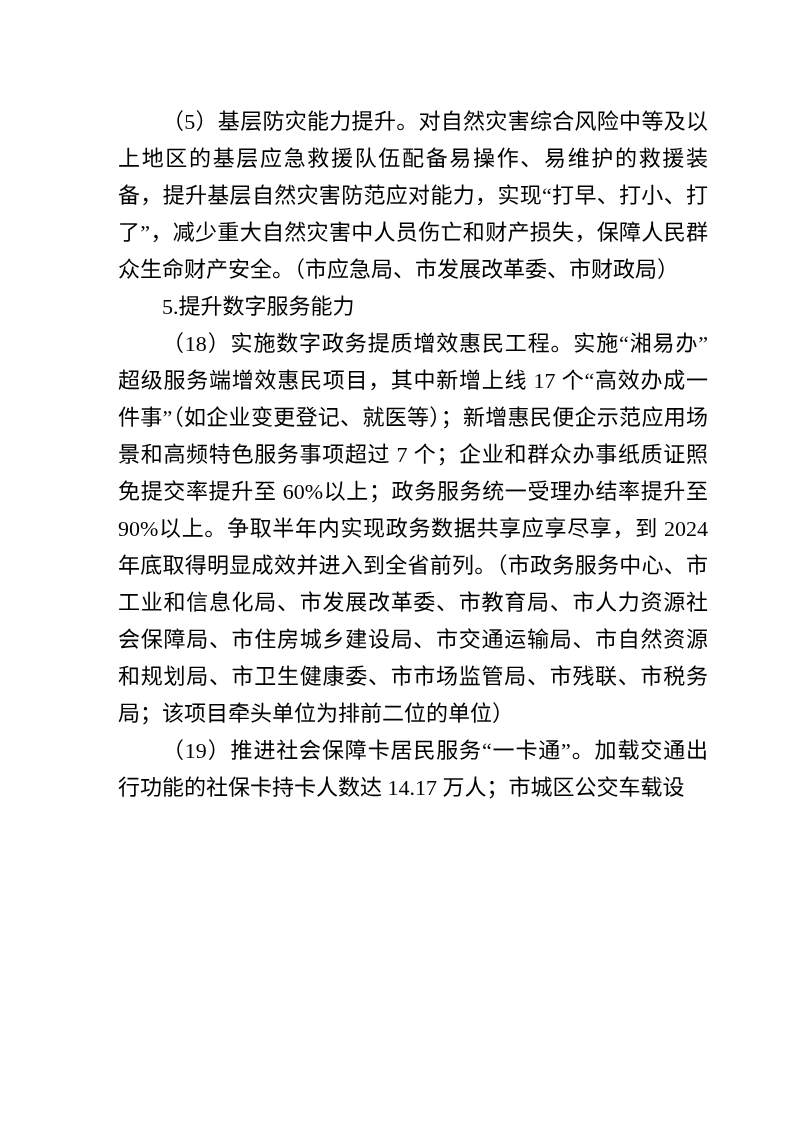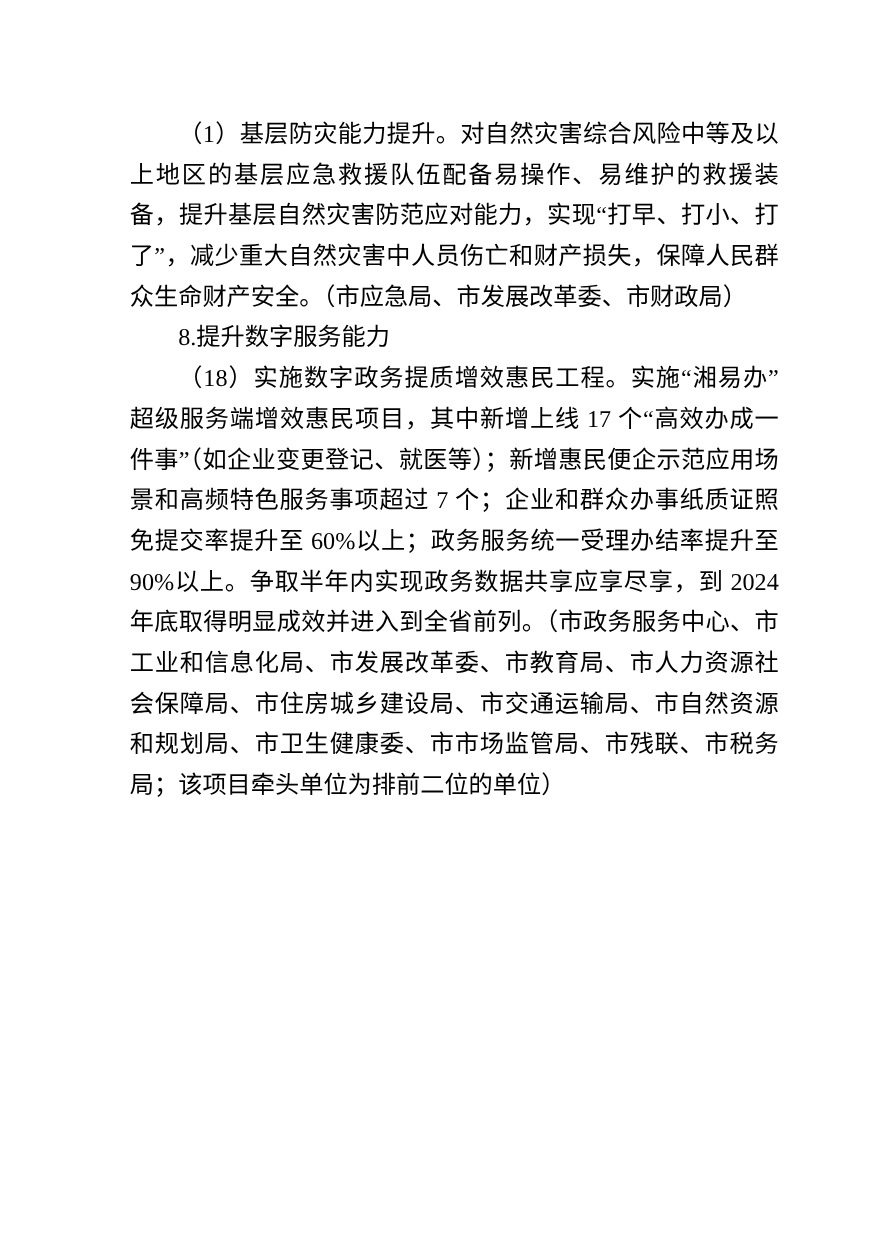--- a/index.html
+++ b/index.html
@@ -36,17 +36,18 @@
     }
     .text-block p.heading {
       text-align: left;
     }
   </style>
 </head>
 <body>
 
 <div class="page">
   <div class="text-block">
-    <p class="body-para">（1）基层防灾能力提升。对自然灾害综合风险中等及以上地区的基层应急救援队伍配备易操作、易维护的救援装备，提升基层自然灾害防范应对能力，实现“打早、打小、打了”，减少重大自然灾害中人员伤亡和财产损失，保障人民群众生命财产安全。（市应急局、市发展改革委、市财政局）</p>
-    <p class="heading">8.提升数字服务能力</p>
+    <p class="body-para">（5）基层防灾能力提升。对自然灾害综合风险中等及以上地区的基层应急救援队伍配备易操作、易维护的救援装备，提升基层自然灾害防范应对能力，实现“打早、打小、打了”，减少重大自然灾害中人员伤亡和财产损失，保障人民群众生命财产安全。（市应急局、市发展改革委、市财政局）</p>
+    <p class="heading">5.提升数字服务能力</p>
     <p class="body-para">（18）实施数字政务提质增效惠民工程。实施“湘易办”超级服务端增效惠民项目，其中新增上线 17 个“高效办成一件事”（如企业变更登记、就医等）；新增惠民便企示范应用场景和高频特色服务事项超过 7 个；企业和群众办事纸质证照免提交率提升至 60%以上；政务服务统一受理办结率提升至 90%以上。争取半年内实现政务数据共享应享尽享，到 2024 年底取得明显成效并进入到全省前列。（市政务服务中心、市工业和信息化局、市发展改革委、市教育局、市人力资源社会保障局、市住房城乡建设局、市交通运输局、市自然资源和规划局、市卫生健康委、市市场监管局、市残联、市税务局；该项目牵头单位为排前二位的单位）</p>
+    <p class="body-para">（19）推进社会保障卡居民服务“一卡通”。加载交通出行功能的社保卡持卡人数达 14.17 万人；市城区公交车载设</p>
   </div>
 </div>
 
 </body></html>

